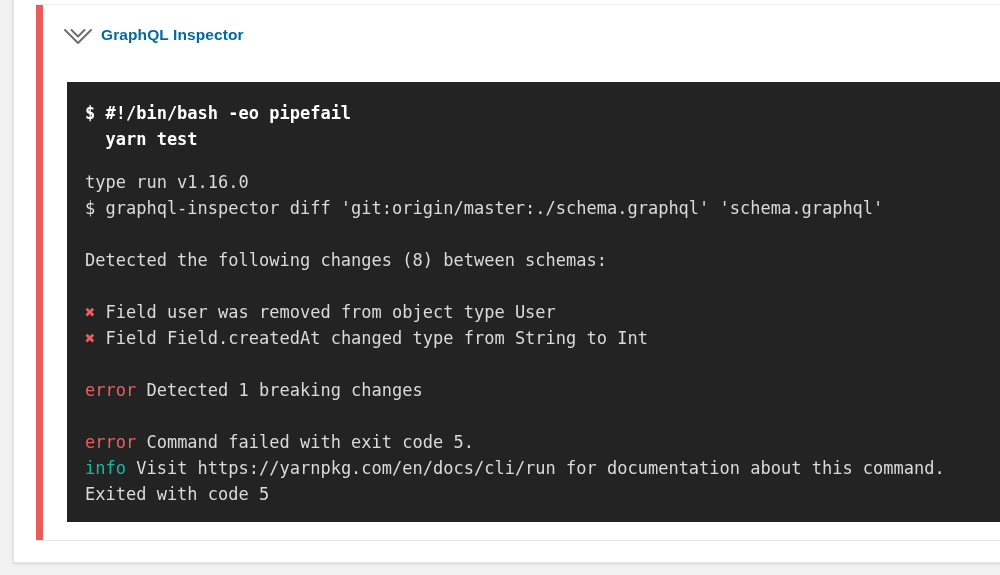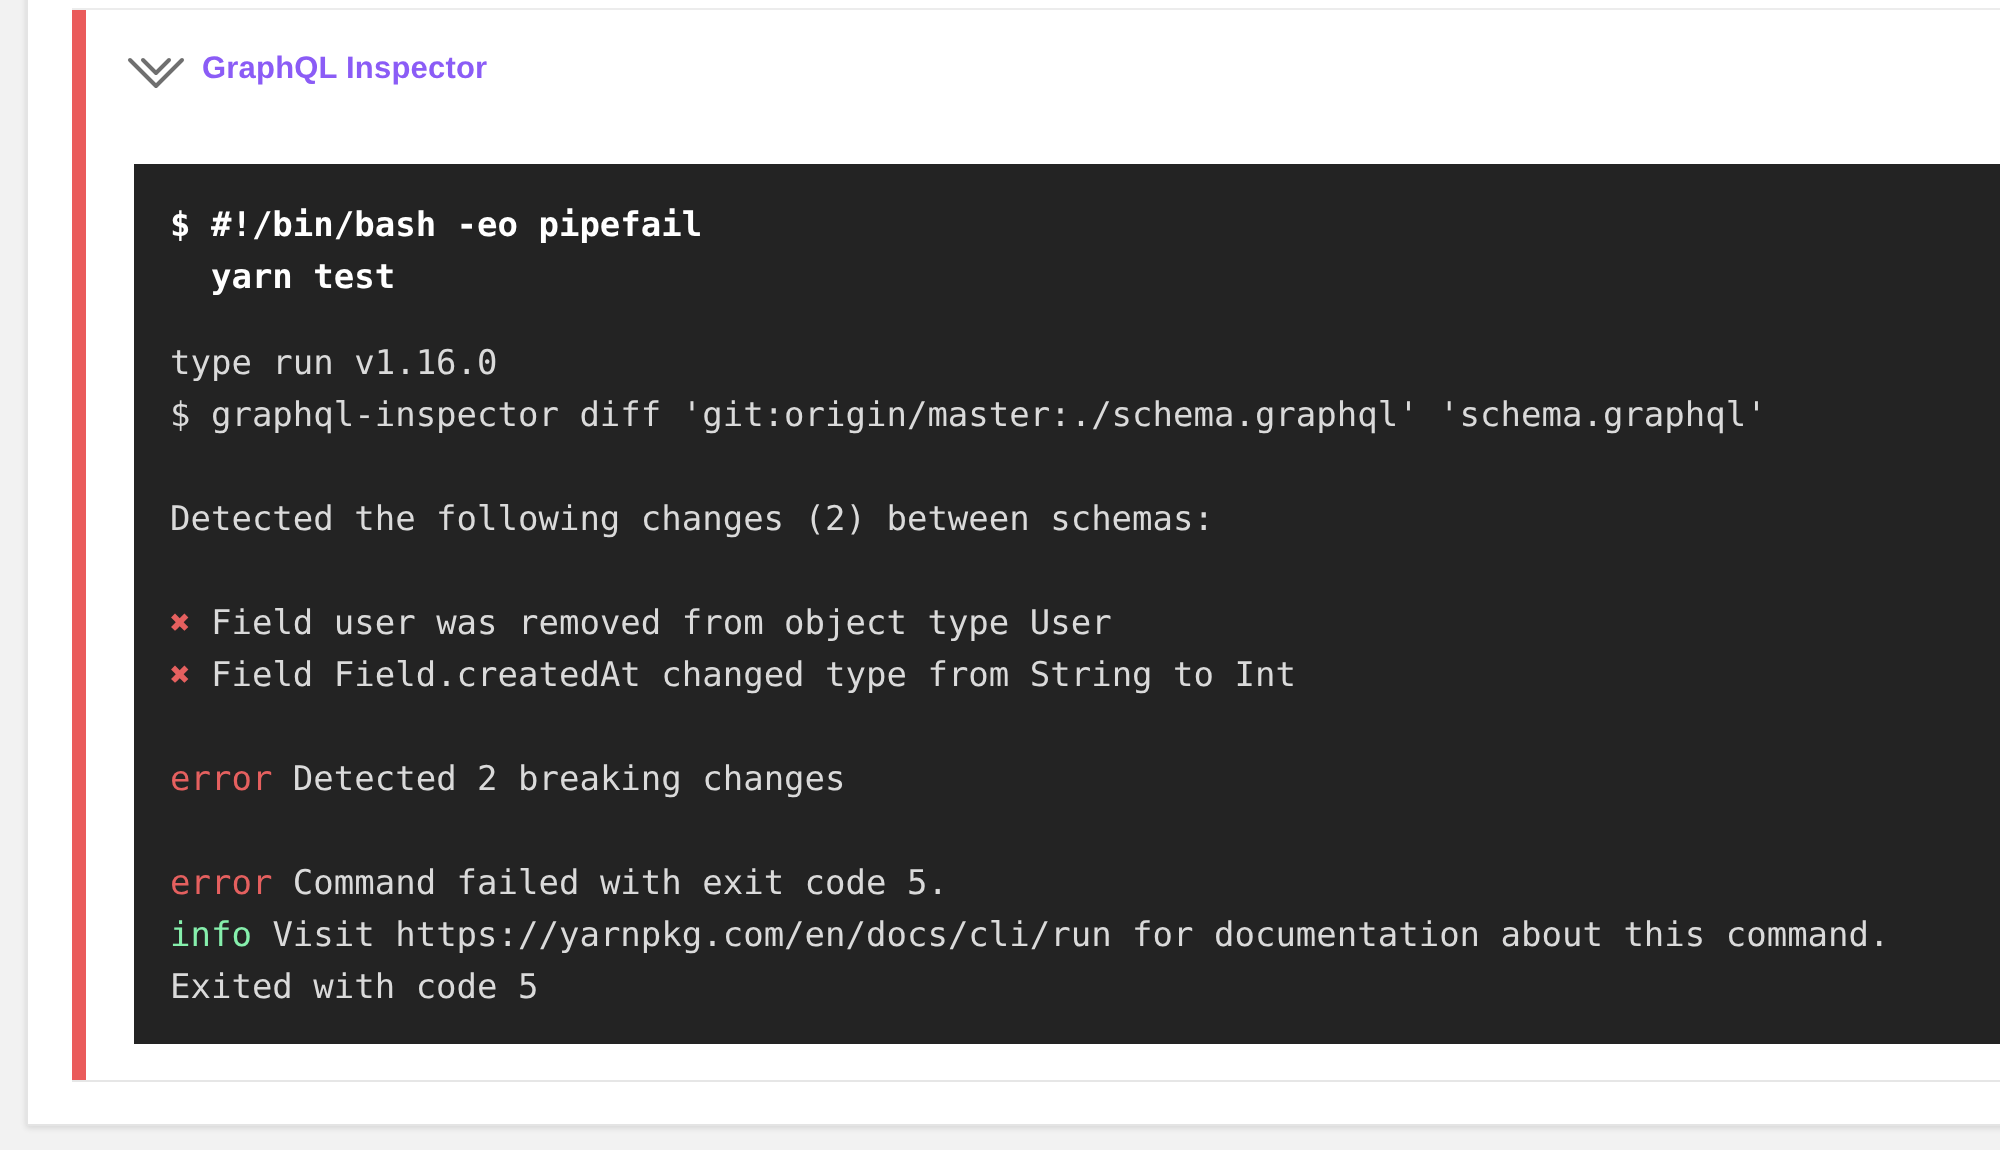--- a/index.html
+++ b/index.html
@@ -42,21 +42,21 @@
   .chevron-icon {
     position: absolute;
     left: 20px; top: 22px;
     width: 30px; height: 24px;
   }
   .step-title {
     position: absolute;
     left: 58px; top: 21px;
     font-size: 15.5px;
     font-weight: 700;
-    color: #8b5cf6;
+    color: #0369a1;
     letter-spacing: 0.1px;
   }
   .terminal {
     position: absolute;
     left: 31px;            
     top: 77px;             
     right: -30px;          
     height: 440px;
     background: #232323;
     box-sizing: border-box;
@@ -96,27 +96,27 @@
 
     <div class="terminal" style="background: rgb(35, 35, 35); color: rgb(218, 218, 218);">
       <div class="cmd-block">
           <div class="t-line" style="color: rgb(255, 255, 255);">$ #!/bin/bash -eo pipefail</div>
           <div class="t-line" style="color: rgb(255, 255, 255);">  yarn test</div>
         </div>
       <div>
           <div class="t-line"><span>type run v1.16.0</span></div>
           <div class="t-line"><span>$ graphql-inspector diff 'git:origin/master:./schema.graphql' 'schema.graphql'</span></div>
           <div class="t-line">&nbsp;</div>
-          <div class="t-line"><span>Detected the following changes (2) between schemas:</span></div>
+          <div class="t-line"><span>Detected the following changes (8) between schemas:</span></div>
           <div class="t-line">&nbsp;</div>
           <div class="t-line"><span style="color: rgb(229, 96, 95);">✖</span><span> Field user was removed from object type User</span></div>
           <div class="t-line"><span style="color: rgb(229, 96, 95);">✖</span><span> Field Field.createdAt changed type from String to Int</span></div>
           <div class="t-line">&nbsp;</div>
-          <div class="t-line"><span style="color: rgb(229, 96, 95);">error</span><span> Detected 2 breaking changes</span></div>
+          <div class="t-line"><span style="color: rgb(229, 96, 95);">error</span><span> Detected 1 breaking changes</span></div>
           <div class="t-line">&nbsp;</div>
           <div class="t-line"><span style="color: rgb(229, 96, 95);">error</span><span> Command failed with exit code 5.</span></div>
-          <div class="t-line"><span style="color: #86efac; text-align: center;">info</span><span> Visit https://yarnpkg.com/en/docs/cli/run for documentation about this command.</span></div>
+          <div class="t-line"><span style="color: #14b8a6; text-align: center;">info</span><span> Visit https://yarnpkg.com/en/docs/cli/run for documentation about this command.</span></div>
           <div class="t-line"><span>Exited with code 5</span></div>
         </div>
     </div>
 
   </div>
 </div>
 
 </body></html>

